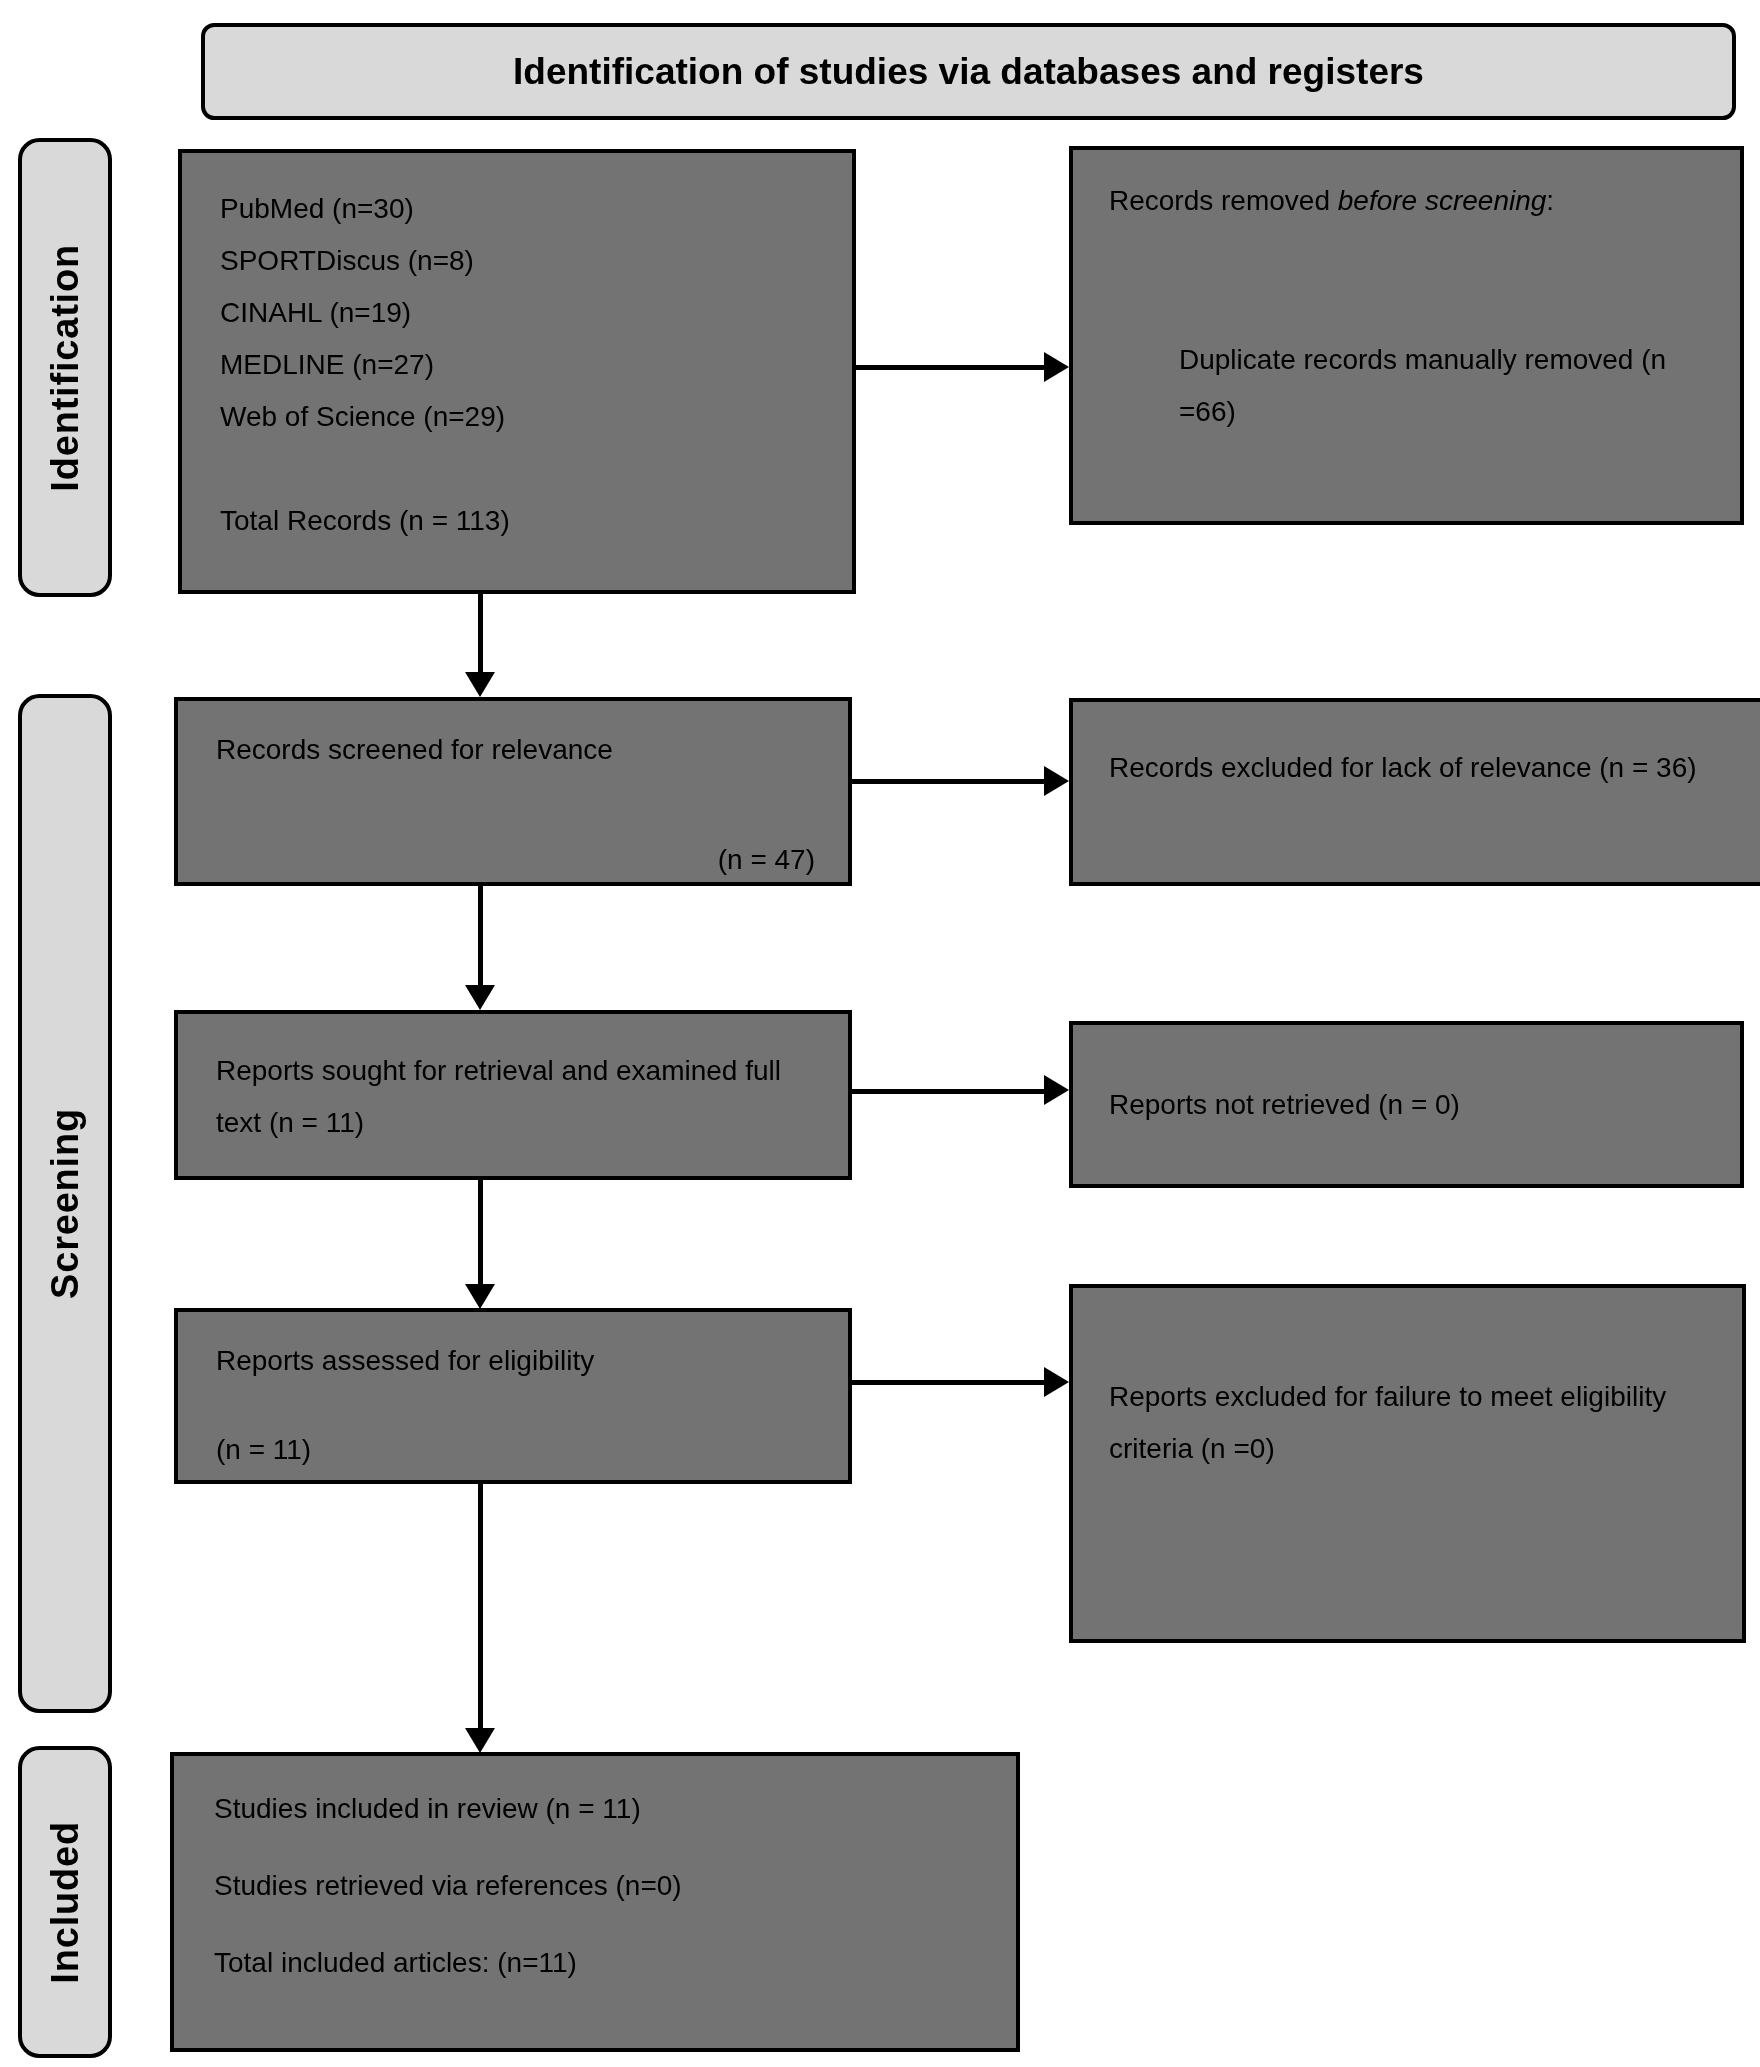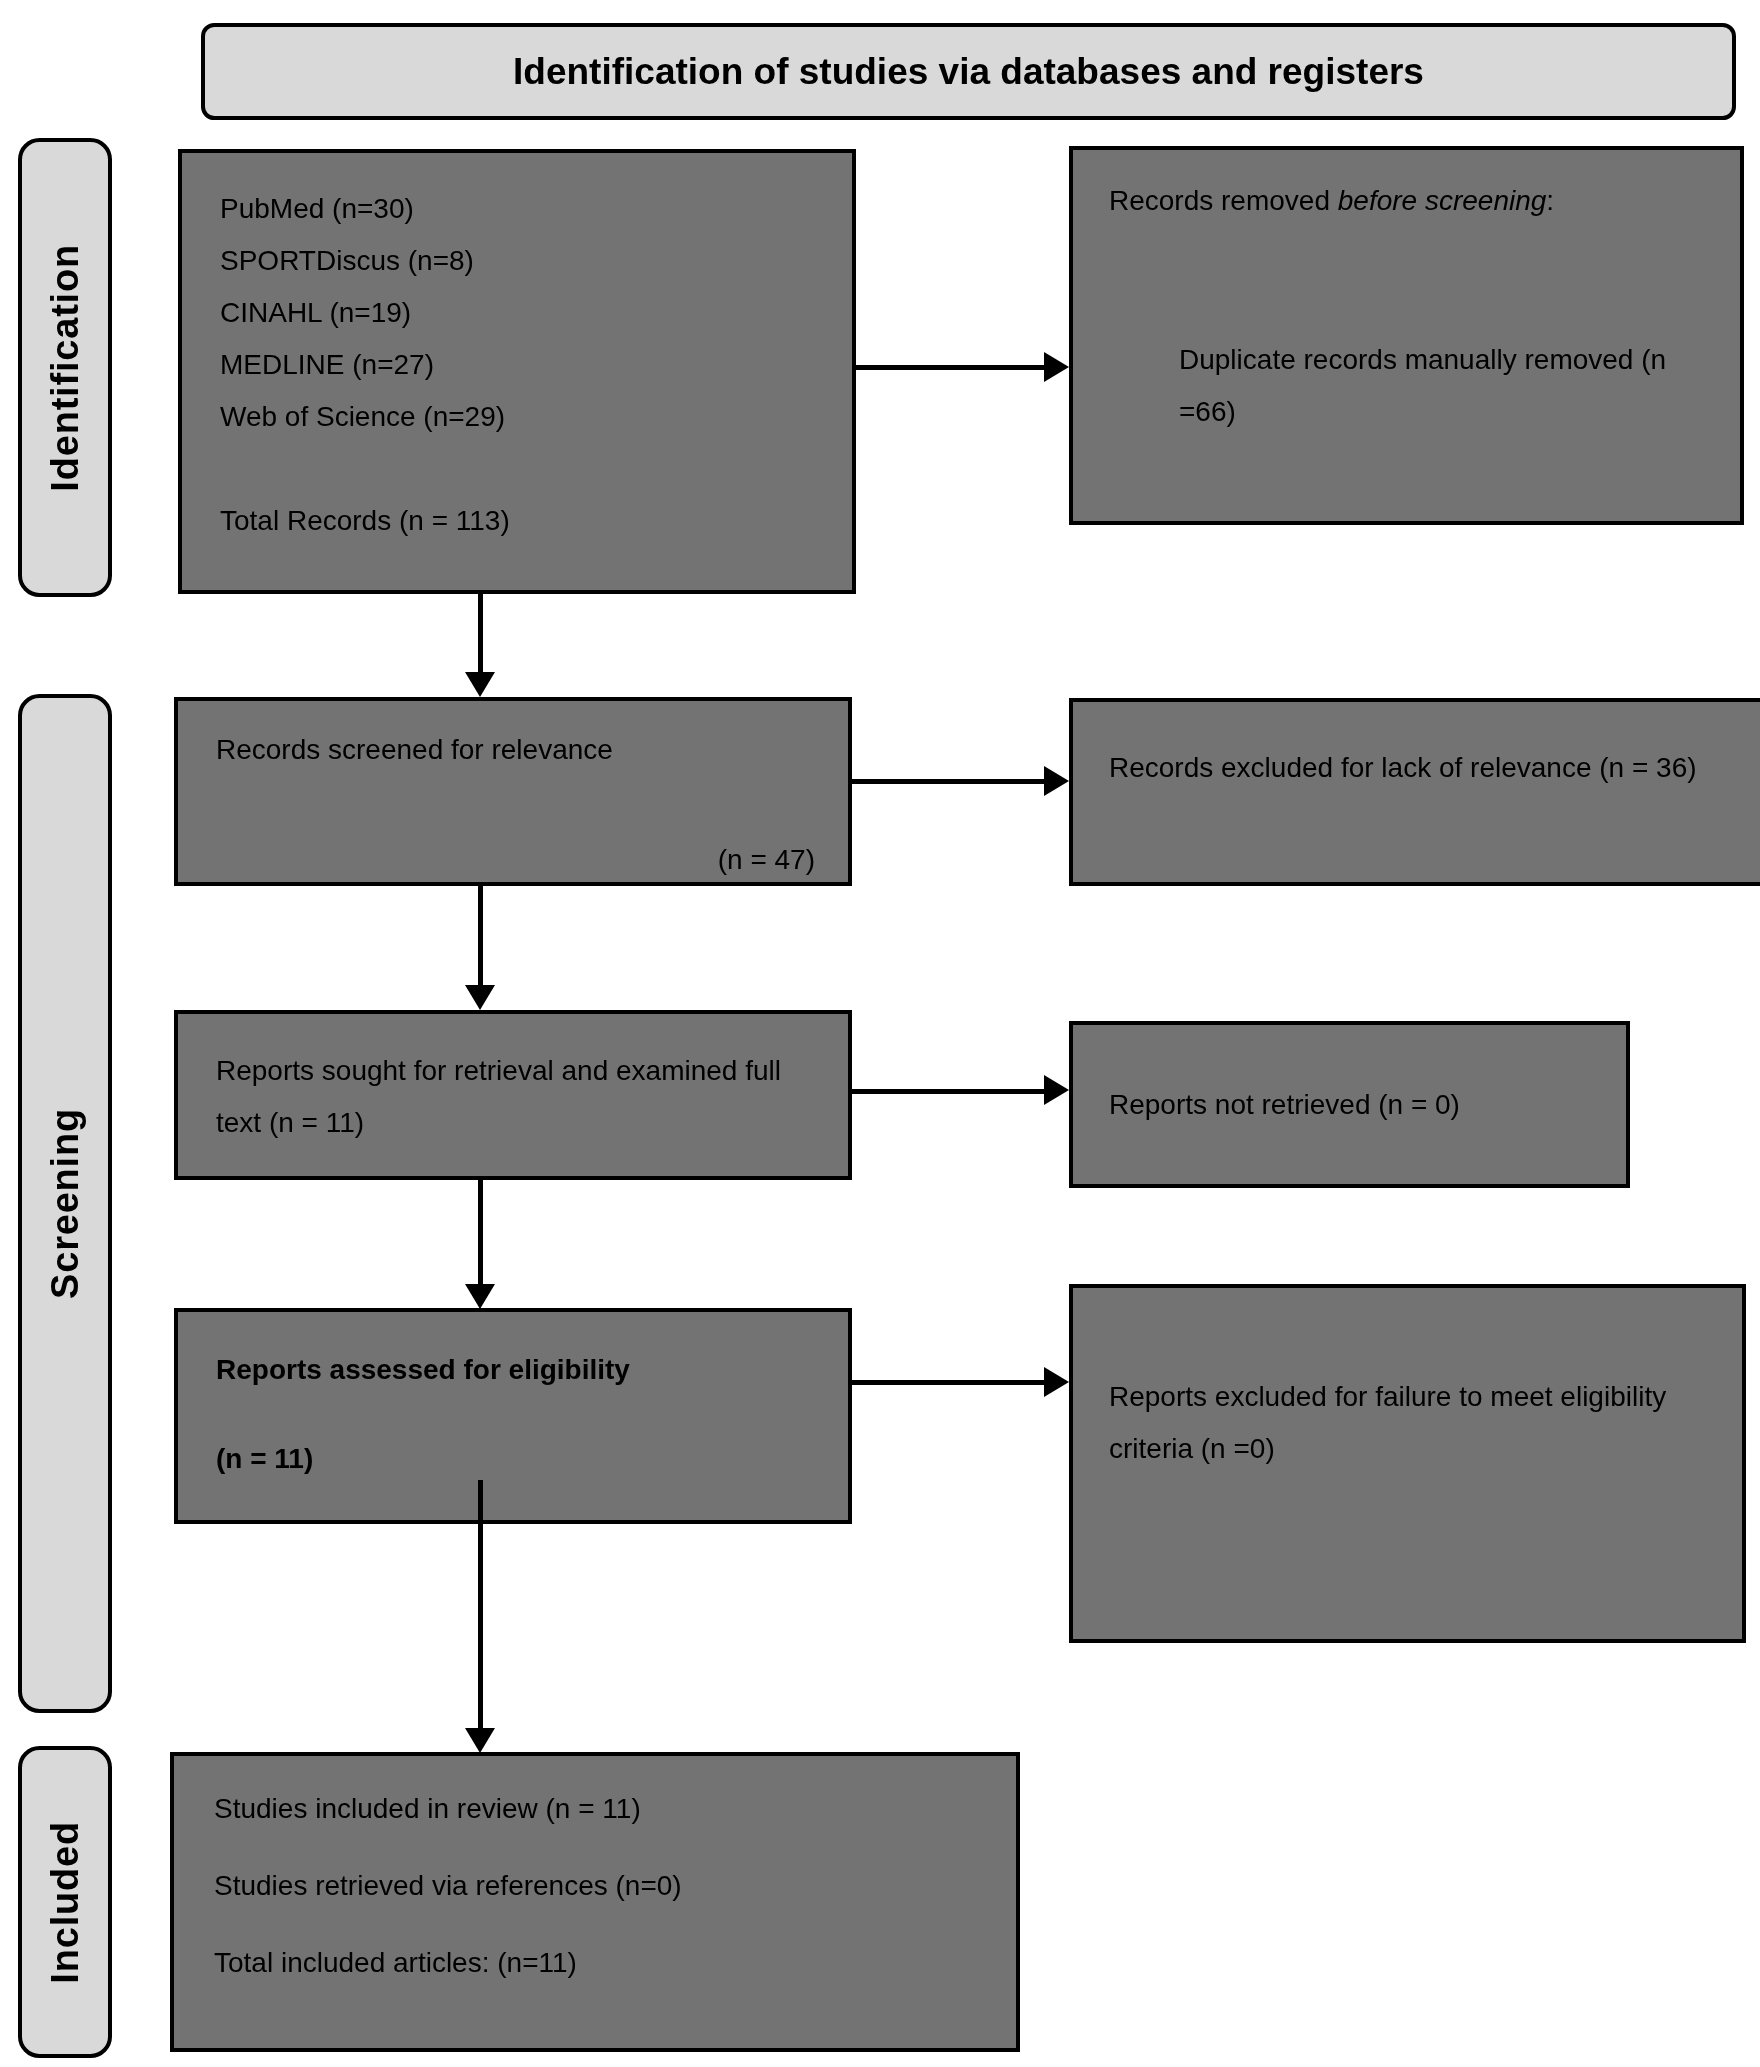--- a/index.html
+++ b/index.html
@@ -94,25 +94,25 @@
   </div>
 
   <div class="box" style="left:1069px;top:698px;width:798px;height:188px;padding:40px 50px 0 36px;">
     <div>Records excluded for lack of relevance (n = 36)</div>
   </div>
 
   <div class="box" style="left:174px;top:1010px;width:678px;height:170px;padding:31px 39px 0 38px;">
     <div>Reports sought for retrieval and examined full text (n = 11)</div>
   </div>
 
-  <div class="box" style="left:1069px;top:1021px;width:561px;height:167px;padding-left:36px;display:flex;align-items:center;">
+  <div class="box" style="left:1069px;top:1021px;width:675px;height:167px;padding-left:36px;display:flex;align-items:center;">
     <div class="ln">Reports not retrieved (n = 0)</div>
   </div>
 
-  <div class="box" style="left:174px;top:1308px;width:678px;height:216px;padding:32px 33px 0 38px;font-weight:bold;">
+  <div class="box" style="left:174px;top:1308px;width:678px;height:176px;padding:23px 33px 0 38px;">
     <div class="ln">Reports assessed for eligibility</div>
     <div class="ln gap-sm">(n = 11)</div>
   </div>
 
   <div class="box" style="left:1069px;top:1284px;width:677px;height:359px;padding:83px 50px 0 36px;">
     <div>Reports excluded for failure to meet eligibility criteria (n =0)</div>
   </div>
 
   <div class="box" style="left:170px;top:1752px;width:850px;height:300px;padding:26.5px 33px 0 40px;">
     <div class="ln">Studies included in review (n = 11)</div>

